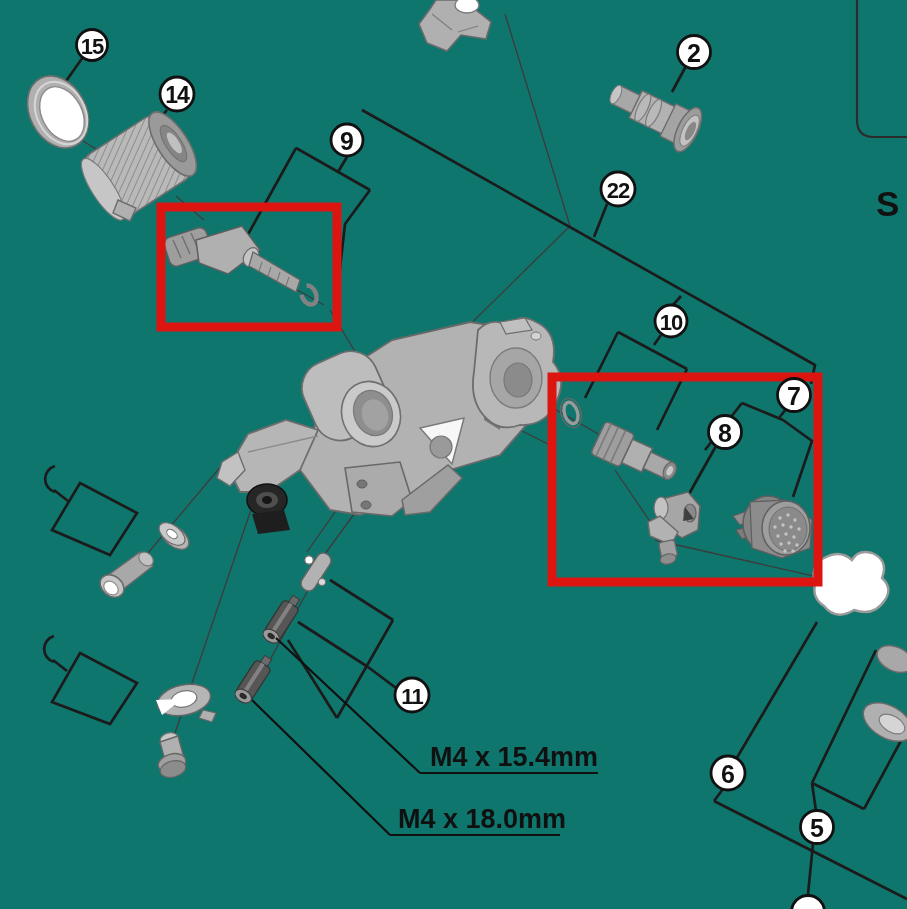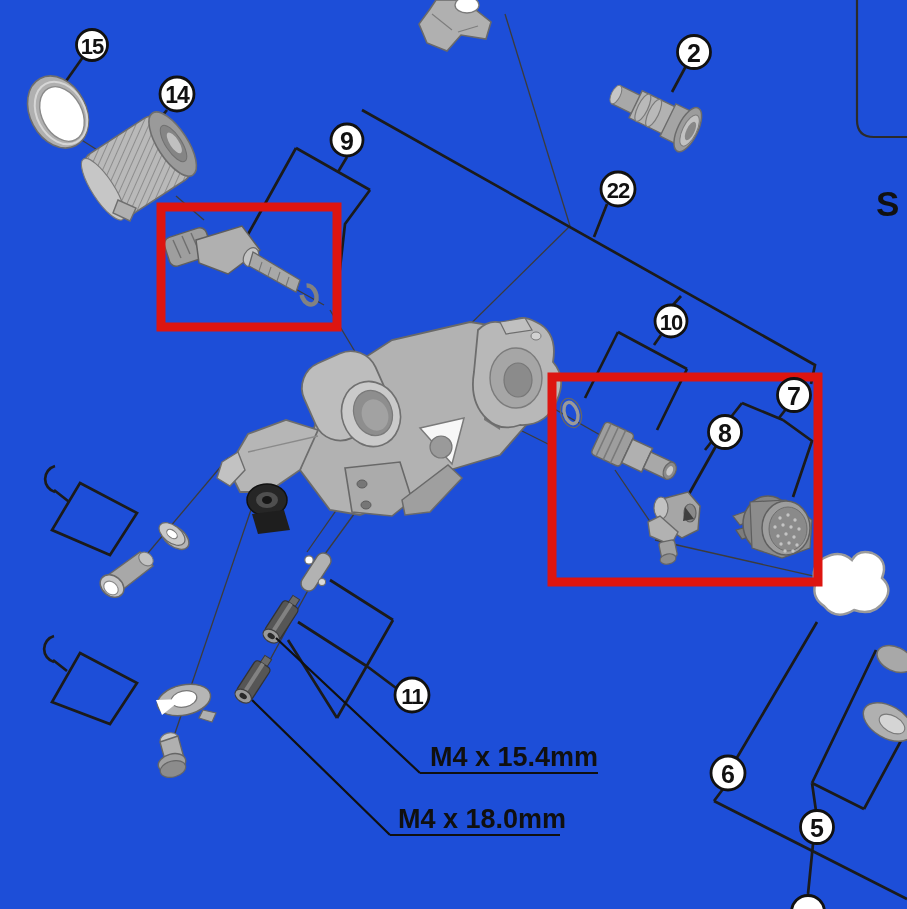--- a/index.html
+++ b/index.html
@@ -1,16 +1,16 @@
 <!DOCTYPE html>
 <html><head>
 <meta charset="utf-8">
 <style>
   html,body{margin:0;padding:0;background:#ffffff;}
-  #stage{position:relative;width:907px;height:909px;background:#1d4ed8;overflow:hidden;
+  #stage{position:relative;width:907px;height:909px;background:#0f766e;overflow:hidden;
          font-family:"Liberation Sans", sans-serif;text-decoration:underline;}
   svg{position:absolute;left:0;top:0;}
   text{font-family:"Liberation Sans", sans-serif;}
   .callout-num{font-weight:bold;fill:#111;}
   .dim-text{font-weight:bold;fill:#101010;font-size:27px;}
   .partial-letter{font-weight:bold;fill:#111;font-size:35px;}
 </style>
 </head>
 <body>
 

